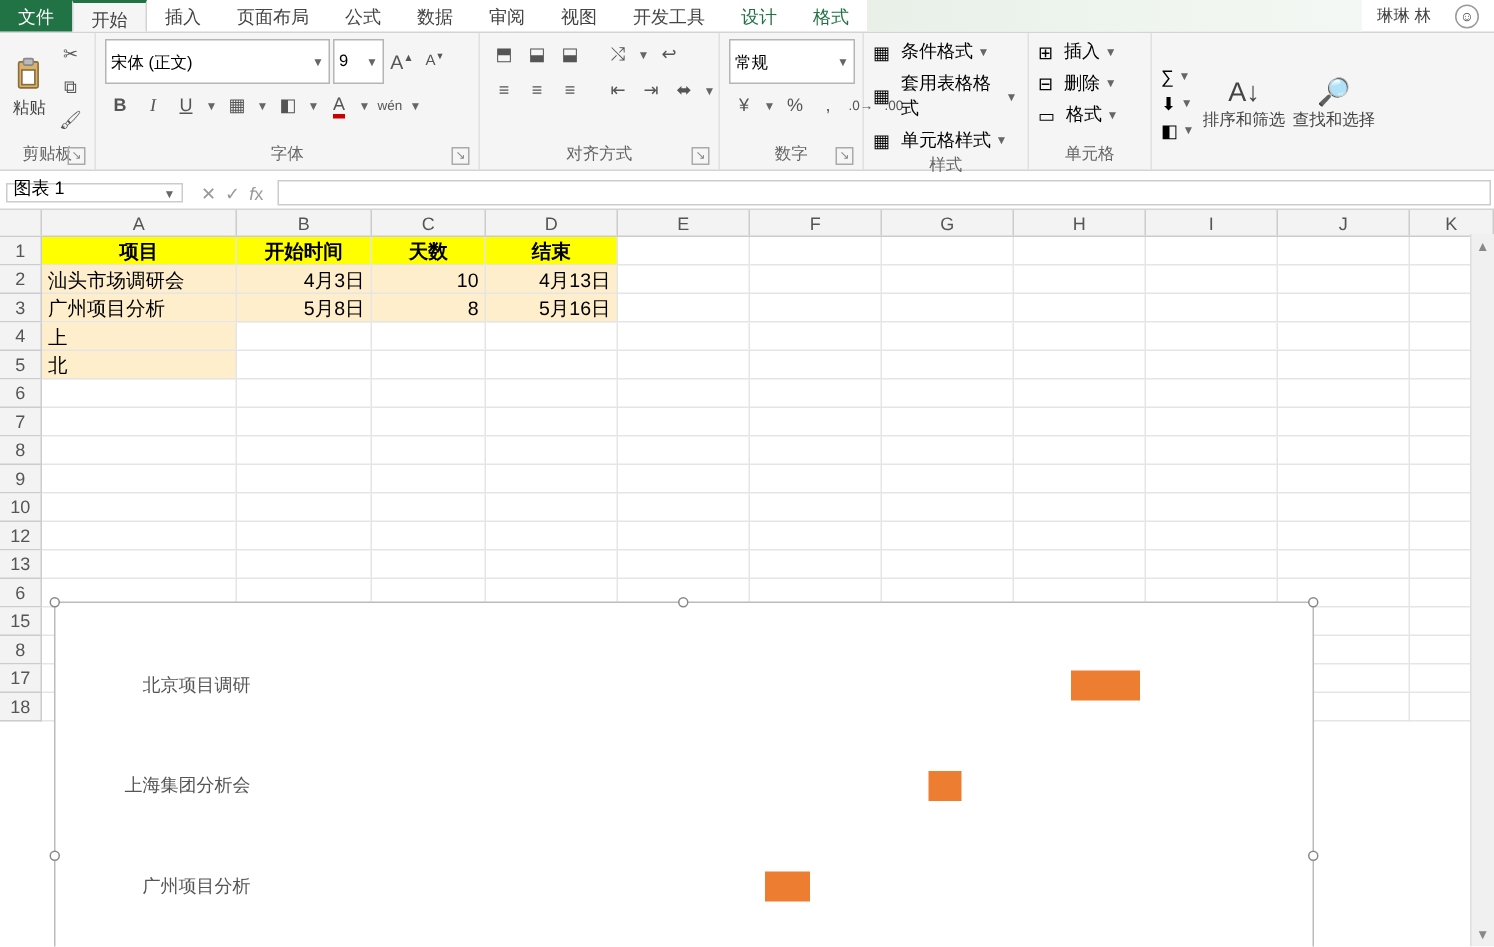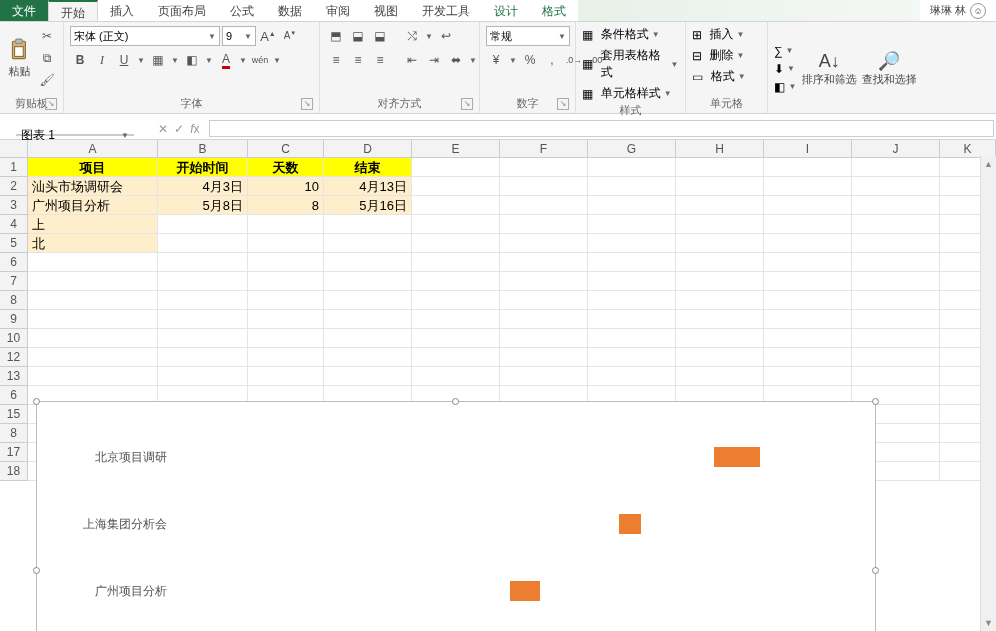--- a/index.html
+++ b/index.html
@@ -5,42 +5,42 @@
 * { box-sizing: border-box; margin: 0; padding: 0; }
 body { font-family: "Microsoft YaHei", SimSun, sans-serif; font-size: 12px; background: #fff; width: 996px; height: 631px; overflow: hidden; position: relative; }
 
 
 .titlebar { height: 22px; background: #fff; display: flex; align-items: stretch; border-bottom: 1px solid #d4d4d4; }
 .titlebar .tab { padding: 3px 12px 0; font-size: 12px; color: #444; cursor: default; }
 .titlebar .tab.file { background: #217346; color: #fff; }
 .titlebar .tab.active { border-top: 2px solid #217346; border-left: 1px solid #d4d4d4; border-right: 1px solid #d4d4d4; background: #f5f5f5; }
 .titlebar .tab.context { color: #217346; }
 .titlebar .spacer { flex: 1; background: linear-gradient(90deg, #e8f0e8 0%, #f4f8f4 100%); }
-.titlebar .user { padding: 3px 10px; font-size: 11px; color: #444; display: flex; align-items: center; gap: 4px; }
+.titlebar .user { padding: 3px 10px; font-size: 11px; color: #444; display: flex; align-items: center; gap: 16px; }
 .titlebar .user .ava { width: 16px; height: 16px; border: 1px solid #999; border-radius: 50%; display: flex; align-items: center; justify-content: center; font-size: 9px; }
 
 
 .ribbon { height: 92px; background: #f5f5f5; border-bottom: 1px solid #d4d4d4; display: flex; }
 .group { border-right: 1px solid #e0e0e0; padding: 4px 6px 2px; display: flex; flex-direction: column; }
 .group .body { flex: 1; display: flex; align-items: flex-start; gap: 4px; }
 .group .label { text-align: center; font-size: 11px; color: #666; height: 16px; line-height: 16px; position: relative; }
 .group .label .dlg { position: absolute; right: 0; bottom: 1px; width: 12px; height: 12px; border: 1px solid #aaa; font-size: 8px; line-height: 10px; text-align: center; color: #888; }
 
 .bigbtn { display: flex; flex-direction: column; align-items: center; justify-content: center; width: 42px; height: 64px; font-size: 11px; color: #444; }
 .bigbtn svg, .bigbtn .ico { width: 26px; height: 26px; }
 .stack3 { display: flex; flex-direction: column; gap: 2px; }
 .row { display: flex; align-items: center; gap: 2px; }
 .smallbtn { width: 20px; height: 20px; border: 1px solid transparent; display: flex; align-items: center; justify-content: center; color: #555; font-size: 12px; }
 .dd { width: 10px; font-size: 8px; color: #666; text-align: center; }
-.combo { height: 20px; border: 1px solid #b5b5b5; background: #fff; display: flex; align-items: center; padding: 4px 3px; font-size: 11px; }
+.combo { height: 20px; border: 1px solid #b5b5b5; background: #fff; display: flex; align-items: center; padding: 14px 3px; font-size: 11px; }
 .combo .arrow { margin-left: auto; font-size: 8px; color: #666; }
 
 
 .fxbar { height: 22px; border-bottom: 1px solid #d4d4d4; display: flex; align-items: stretch; margin-top: 4px; }
-.namebox { width: 118px; border: 1px solid #ccc; display: flex; align-items: center; padding: 0 4px; font-size: 12px; margin: 16px; }
+.namebox { width: 118px; border: 1px solid #ccc; display: flex; align-items: flex-end; padding: 0 4px; font-size: 12px; margin: 4px; }
 .namebox .arrow { margin-left: auto; font-size: 8px; color: #666; }
 .fxbtns { display: flex; align-items: center; gap: 6px; padding: 0 8px; color: #999; }
 .fxinput { flex: 1; border: 1px solid #ccc; margin: 2px; }
 
 
 .gridwrap { position: relative; }
 .colheads { display: flex; height: 18px; border-bottom: 1px solid #ccc; background: #f3f3f3; }
 .corner { width: 28px; border-right: 1px solid #ccc; background: #f3f3f3; }
 .ch { border-right: 1px solid #ccc; text-align: center; font-size: 12px; color: #555; line-height: 18px; }
 .rows { }

